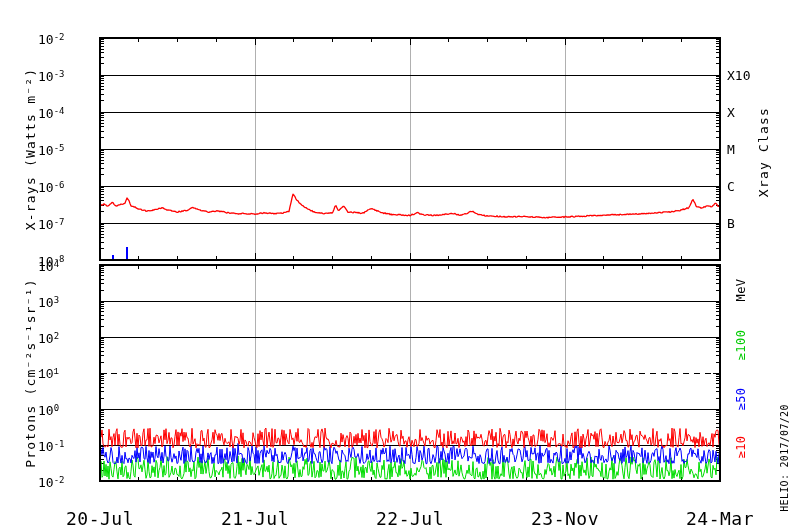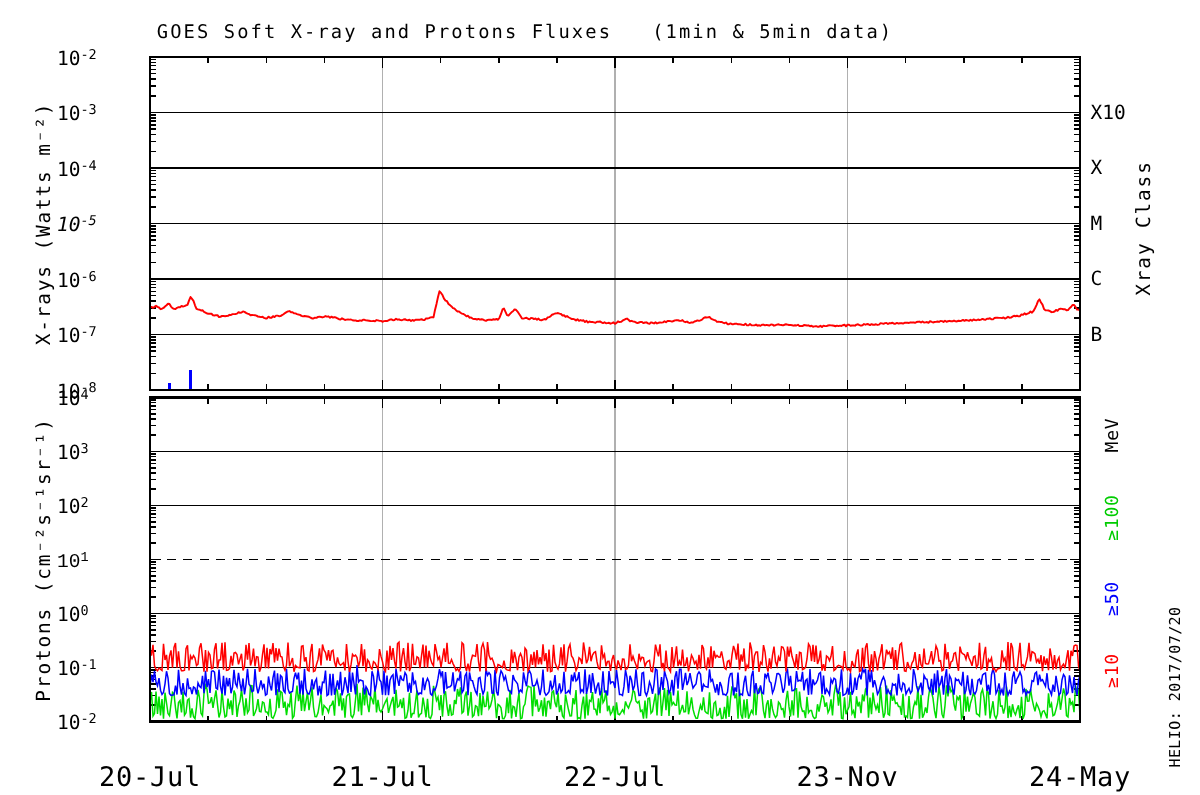--- a/index.html
+++ b/index.html
@@ -334,50 +334,49 @@
       <path d="M100 468.3L101 461.3L102 477.3L103 475.6L104 461.0L105 476.0L106 464.4L107 476.9L108 466.0L109 479.2L110 461.8L111 468.5L112 475.7L113 477.1L114 469.3L115 461.6L116 462.6L117 471.9L118 478.9L119 468.4L120 467.1L121 475.0L122 461.2L123 476.8L124 475.2L125 466.7L126 465.8L127 478.5L128 472.3L129 477.8L130 479.1L131 471.2L132 460.0L133 465.1L134 475.5L135 477.2L136 462.2L137 457.0L138 459.5L139 468.8L140 468.4L141 464.8L142 471.9L143 465.8L144 460.2L145 469.7L146 478.3L147 474.8L148 459.8L149 471.3L150 477.9L151 477.2L152 465.7L153 472.7L154 466.9L155 476.7L156 460.3L157 463.1L158 477.9L159 470.5L160 467.4L161 459.7L162 468.2L163 477.1L164 465.5L165 475.2L166 473.4L167 457.1L168 457.2L169 477.3L170 475.2L171 472.3L172 466.0L173 474.3L174 474.5L175 468.0L176 468.6L177 474.6L178 474.7L179 476.5L180 465.8L181 478.0L182 478.9L183 476.7L184 473.4L185 459.6L186 472.1L187 460.9L188 461.7L189 471.9L190 467.8L191 476.7L192 469.6L193 470.9L194 461.6L195 478.8L196 477.3L197 466.3L198 457.1L199 467.5L200 461.3L201 474.0L202 460.6L203 474.1L204 467.6L205 461.6L206 473.4L207 467.0L208 458.2L209 471.5L210 477.7L211 477.8L212 475.2L213 469.1L214 463.1L215 476.9L216 470.3L217 471.5L218 472.5L219 474.9L220 470.6L221 470.0L222 467.1L223 477.2L224 458.6L225 460.8L226 470.7L227 462.2L228 473.6L229 465.6L230 478.4L231 464.3L232 463.0L233 462.7L234 477.2L235 478.4L236 475.8L237 466.5L238 455.9L239 474.3L240 461.9L241 476.8L242 458.4L243 470.3L244 458.9L245 469.1L246 474.8L247 464.3L248 466.0L249 469.6L250 457.4L251 474.9L252 466.5L253 473.3L254 474.7L255 472.7L256 470.0L257 467.8L258 465.9L259 475.3L260 471.1L261 467.5L262 464.6L263 477.1L264 459.9L265 471.4L266 470.7L267 466.3L268 472.1L269 465.2L270 478.9L271 478.3L272 473.5L273 461.8L274 478.5L275 475.6L276 475.6L277 467.6L278 460.3L279 478.3L280 476.2L281 475.5L282 465.1L283 471.0L284 478.2L285 465.9L286 478.1L287 479.0L288 476.2L289 457.2L290 461.7L291 467.0L292 464.7L293 473.5L294 463.3L295 477.8L296 463.6L297 460.8L298 470.9L299 477.2L300 469.5L301 476.7L302 476.2L303 466.7L304 469.4L305 459.3L306 464.4L307 458.2L308 475.4L309 474.5L310 464.0L311 461.0L312 477.1L313 470.6L314 461.3L315 477.8L316 476.7L317 470.5L318 471.1L319 477.5L320 462.0L321 476.8L322 463.9L323 471.1L324 470.8L325 461.1L326 472.4L327 470.6L328 466.6L329 459.9L330 466.8L331 478.8L332 469.6L333 470.4L334 471.9L335 479.1L336 479.2L337 477.1L338 465.0L339 475.5L340 459.9L341 478.9L342 470.9L343 471.5L344 478.0L345 468.4L346 461.9L347 479.2L348 478.7L349 471.1L350 469.4L351 461.4L352 457.4L353 457.9L354 458.2L355 477.5L356 457.1L357 471.0L358 466.2L359 474.5L360 471.8L361 466.8L362 477.5L363 465.0L364 477.8L365 467.7L366 467.4L367 472.8L368 461.6L369 460.7L370 468.5L371 471.5L372 461.7L373 474.8L374 470.0L375 477.3L376 478.6L377 463.0L378 468.4L379 473.2L380 477.3L381 477.2L382 465.4L383 469.6L384 460.1L385 479.2L386 478.4L387 479.2L388 470.2L389 464.4L390 479.2L391 462.1L392 476.9L393 466.9L394 467.6L395 461.4L396 472.7L397 472.8L398 476.9L399 465.5L400 475.4L401 458.6L402 468.4L403 466.6L404 460.2L405 474.2L406 470.5L407 476.3L408 474.7L409 470.6L410 479.1L411 468.2L412 476.0L413 476.5L414 474.9L415 473.2L416 475.3L417 467.6L418 470.5L419 472.0L420 469.0L421 466.7L422 460.3L423 461.3L424 467.5L425 468.6L426 467.6L427 474.2L428 473.4L429 479.1L430 467.0L431 478.9L432 465.7L433 465.4L434 475.5L435 474.3L436 467.9L437 462.4L438 476.9L439 460.4L440 458.3L441 477.3L442 468.0L443 458.7L444 473.5L445 459.9L446 477.3L447 461.2L448 469.9L449 468.3L450 470.1L451 470.2L452 460.4L453 476.4L454 473.3L455 469.9L456 474.6L457 474.4L458 460.8L459 476.2L460 470.9L461 464.9L462 472.8L463 476.5L464 478.9L465 478.9L466 474.3L467 470.1L468 473.5L469 464.9L470 474.1L471 475.2L472 475.7L473 461.6L474 478.1L475 478.9L476 468.9L477 467.8L478 477.0L479 476.5L480 471.9L481 479.1L482 478.8L483 471.2L484 479.1L485 463.8L486 478.0L487 465.9L488 457.6L489 460.3L490 465.5L491 462.2L492 479.2L493 459.7L494 476.4L495 479.2L496 466.4L497 478.4L498 466.0L499 479.1L500 476.4L501 473.7L502 475.6L503 457.1L504 476.8L505 462.6L506 459.2L507 458.4L508 463.8L509 473.9L510 478.7L511 469.7L512 466.8L513 478.7L514 466.1L515 472.6L516 476.4L517 478.3L518 476.9L519 468.1L520 469.3L521 472.9L522 472.4L523 478.5L524 467.0L525 460.6L526 471.1L527 477.7L528 466.9L529 476.9L530 459.3L531 459.2L532 478.4L533 461.0L534 470.9L535 474.2L536 474.0L537 478.7L538 464.5L539 475.1L540 473.7L541 473.7L542 477.6L543 479.0L544 478.4L545 469.5L546 474.4L547 468.5L548 463.4L549 464.6L550 471.2L551 468.3L552 475.1L553 472.8L554 466.2L555 477.0L556 463.1L557 457.2L558 459.8L559 470.5L560 461.3L561 478.8L562 479.1L563 464.9L564 476.2L565 473.4L566 471.2L567 461.2L568 475.7L569 473.8L570 478.8L571 464.2L572 471.0L573 467.9L574 475.5L575 463.0L576 467.6L577 459.6L578 458.2L579 478.5L580 465.1L581 476.1L582 461.7L583 469.1L584 472.8L585 469.9L586 475.3L587 458.1L588 470.0L589 478.5L590 475.3L591 457.0L592 476.0L593 476.7L594 460.1L595 467.2L596 464.2L597 468.9L598 468.5L599 471.0L600 471.0L601 476.6L602 462.6L603 477.8L604 477.3L605 478.3L606 464.1L607 479.0L608 478.7L609 471.3L610 467.8L611 470.1L612 457.5L613 479.2L614 463.2L615 478.5L616 476.2L617 471.6L618 475.3L619 464.8L620 458.0L621 461.2L622 465.6L623 473.8L624 478.8L625 467.7L626 457.8L627 465.0L628 476.1L629 478.7L630 470.4L631 456.9L632 464.3L633 457.1L634 461.2L635 459.8L636 469.4L637 473.7L638 464.6L639 466.3L640 463.5L641 479.1L642 477.0L643 457.8L644 474.5L645 464.4L646 474.4L647 468.8L648 465.6L649 461.8L650 465.1L651 475.8L652 476.4L653 477.5L654 462.2L655 459.7L656 465.2L657 476.9L658 460.3L659 462.0L660 479.0L661 473.3L662 467.5L663 476.9L664 479.0L665 476.1L666 460.0L667 470.8L668 470.6L669 475.8L670 471.4L671 457.7L672 478.7L673 470.5L674 478.1L675 469.5L676 474.5L677 476.5L678 472.9L679 470.2L680 478.7L681 464.5L682 479.1L683 476.4L684 459.3L685 467.5L686 467.4L687 459.4L688 465.7L689 470.4L690 474.2L691 469.0L692 471.0L693 473.6L694 477.8L695 474.3L696 473.8L697 476.1L698 478.9L699 462.2L700 471.7L701 469.2L702 477.1L703 476.5L704 472.9L705 469.0L706 462.2L707 473.2L708 466.0L709 458.9L710 462.8L711 477.1L712 478.0L713 465.3L714 469.6L715 468.1L716 474.8L717 457.0L718 462.5L719 459.4L720 478.2" fill="none" stroke="#00dd00" stroke-width="1"></path>
       <path d="M100 458.3L101 449.7L102 454.8L103 447.4L104 454.7L105 457.2L106 452.1L107 460.1L108 463.0L109 461.6L110 455.9L111 447.5L112 451.9L113 462.4L114 463.6L115 463.3L116 463.2L117 457.1L118 463.0L119 446.6L120 457.4L121 463.1L122 455.4L123 462.3L124 463.6L125 452.2L126 459.0L127 458.6L128 462.8L129 458.0L130 458.7L131 463.0L132 455.3L133 457.6L134 458.5L135 450.6L136 462.1L137 447.2L138 458.2L139 452.8L140 462.0L141 447.5L142 447.2L143 448.1L144 458.7L145 459.4L146 446.4L147 457.8L148 462.4L149 450.5L150 463.6L151 451.8L152 457.5L153 452.1L154 462.2L155 458.2L156 446.5L157 455.7L158 457.8L159 448.6L160 455.6L161 460.8L162 452.3L163 463.0L164 456.2L165 445.8L166 456.2L167 457.5L168 461.1L169 460.5L170 446.0L171 457.5L172 462.2L173 458.2L174 453.6L175 458.6L176 455.9L177 463.5L178 462.8L179 451.0L180 456.8L181 460.3L182 451.7L183 447.1L184 463.5L185 448.8L186 461.5L187 450.3L188 451.4L189 460.3L190 461.7L191 445.9L192 459.3L193 462.0L194 461.3L195 461.0L196 452.2L197 448.4L198 452.9L199 448.4L200 462.4L201 453.8L202 463.1L203 445.9L204 459.2L205 462.2L206 462.8L207 460.0L208 452.9L209 459.6L210 454.5L211 452.6L212 463.6L213 457.3L214 463.1L215 454.8L216 455.0L217 447.1L218 463.7L219 462.9L220 449.2L221 463.7L222 449.2L223 463.2L224 458.5L225 453.6L226 459.8L227 447.8L228 463.6L229 459.6L230 451.5L231 456.9L232 462.1L233 446.3L234 461.3L235 448.4L236 455.8L237 463.0L238 443.4L239 454.6L240 453.3L241 453.7L242 454.1L243 463.0L244 457.8L245 459.6L246 462.8L247 463.6L248 447.5L249 450.9L250 461.1L251 455.9L252 446.0L253 453.1L254 454.5L255 463.2L256 447.0L257 463.5L258 450.4L259 463.4L260 453.5L261 450.9L262 449.8L263 462.6L264 445.9L265 452.4L266 457.2L267 450.3L268 453.2L269 453.6L270 448.4L271 450.2L272 461.2L273 455.3L274 461.9L275 448.2L276 455.8L277 454.3L278 460.7L279 463.0L280 462.0L281 462.4L282 451.7L283 460.1L284 454.9L285 452.3L286 454.6L287 462.6L288 463.5L289 459.3L290 460.1L291 457.2L292 452.3L293 446.1L294 450.7L295 447.5L296 462.4L297 448.1L298 458.7L299 458.0L300 457.8L301 456.7L302 448.2L303 460.9L304 456.2L305 452.5L306 453.4L307 447.6L308 461.7L309 460.1L310 450.6L311 448.7L312 463.5L313 448.2L314 453.6L315 453.8L316 457.7L317 460.9L318 462.9L319 452.2L320 451.6L321 458.6L322 462.8L323 460.0L324 445.9L325 450.2L326 448.4L327 449.8L328 462.1L329 462.2L330 446.6L331 461.1L332 463.7L333 451.9L334 447.2L335 449.0L336 453.4L337 450.9L338 455.8L339 460.3L340 461.0L341 462.2L342 450.0L343 453.2L344 454.4L345 455.8L346 461.7L347 460.1L348 461.4L349 448.2L350 453.5L351 457.5L352 448.9L353 447.2L354 449.5L355 457.1L356 457.1L357 456.7L358 453.5L359 457.9L360 463.4L361 458.0L362 446.4L363 461.3L364 463.5L365 462.5L366 461.1L367 453.8L368 459.5L369 457.0L370 450.0L371 463.0L372 460.5L373 455.6L374 461.5L375 459.8L376 447.9L377 462.1L378 461.8L379 460.4L380 462.1L381 449.8L382 454.2L383 448.2L384 454.0L385 453.0L386 448.1L387 461.5L388 459.8L389 461.4L390 446.2L391 462.6L392 457.9L393 449.7L394 462.0L395 448.7L396 455.7L397 462.4L398 457.7L399 455.0L400 463.6L401 460.1L402 447.5L403 461.3L404 460.9L405 463.6L406 447.4L407 455.6L408 454.5L409 454.8L410 458.7L411 446.7L412 454.4L413 463.0L414 463.0L415 463.7L416 457.6L417 446.7L418 451.5L419 462.0L420 450.5L421 453.2L422 460.1L423 457.2L424 446.2L425 456.2L426 463.7L427 463.6L428 448.8L429 448.3L430 461.4L431 463.7L432 460.5L433 454.6L434 457.4L435 462.6L436 456.4L437 445.9L438 446.7L439 463.3L440 460.4L441 451.4L442 460.0L443 447.4L444 451.0L445 454.2L446 462.2L447 460.1L448 453.2L449 463.7L450 451.3L451 447.5L452 459.1L453 446.2L454 446.2L455 459.9L456 454.7L457 448.6L458 456.7L459 454.0L460 448.8L461 454.2L462 458.7L463 457.2L464 456.0L465 449.6L466 448.0L467 449.5L468 461.1L469 456.2L470 457.6L471 457.8L472 458.1L473 446.2L474 454.2L475 453.1L476 457.4L477 461.7L478 456.1L479 463.5L480 454.7L481 457.4L482 462.9L483 462.8L484 463.6L485 461.4L486 452.2L487 449.1L488 448.9L489 463.6L490 458.3L491 461.4L492 448.4L493 463.5L494 462.6L495 463.4L496 455.0L497 450.5L498 460.1L499 463.5L500 463.7L501 450.7L502 447.1L503 462.2L504 455.4L505 462.4L506 461.8L507 457.0L508 461.8L509 462.5L510 449.1L511 451.7L512 448.4L513 454.3L514 455.3L515 462.0L516 459.5L517 454.9L518 449.1L519 449.0L520 450.1L521 455.7L522 461.8L523 458.8L524 448.4L525 446.5L526 457.1L527 450.5L528 460.5L529 460.4L530 459.3L531 447.4L532 454.1L533 453.5L534 453.9L535 447.9L536 460.3L537 453.8L538 452.8L539 463.3L540 446.0L541 462.9L542 452.9L543 456.3L544 455.4L545 453.3L546 449.1L547 448.3L548 462.7L549 450.4L550 462.9L551 459.3L552 461.0L553 463.1L554 453.0L555 455.3L556 452.1L557 452.9L558 461.1L559 462.1L560 456.7L561 446.2L562 463.6L563 463.1L564 462.4L565 458.4L566 463.2L567 448.5L568 463.2L569 460.5L570 451.8L571 460.0L572 452.4L573 449.7L574 452.9L575 446.0L576 448.1L577 445.8L578 463.6L579 446.6L580 454.8L581 446.7L582 458.3L583 453.4L584 457.2L585 462.8L586 460.9L587 456.8L588 453.4L589 451.3L590 454.0L591 462.8L592 459.8L593 462.2L594 463.2L595 455.9L596 456.9L597 456.1L598 463.6L599 449.2L600 458.3L601 460.4L602 455.3L603 456.3L604 462.7L605 460.5L606 458.9L607 462.2L608 460.6L609 446.1L610 450.1L611 457.3L612 460.8L613 458.3L614 455.1L615 463.4L616 450.3L617 452.4L618 452.9L619 458.6L620 460.5L621 452.6L622 463.3L623 449.1L624 461.6L625 446.9L626 457.6L627 455.7L628 450.6L629 463.1L630 451.9L631 446.1L632 462.3L633 450.4L634 452.5L635 458.9L636 463.2L637 452.4L638 453.7L639 453.1L640 455.6L641 456.7L642 447.9L643 462.8L644 460.1L645 450.2L646 459.4L647 463.4L648 452.6L649 461.4L650 462.7L651 460.3L652 453.5L653 452.7L654 456.4L655 450.1L656 449.1L657 448.7L658 460.6L659 456.5L660 463.2L661 449.8L662 445.9L663 449.7L664 462.3L665 460.2L666 455.6L667 462.2L668 459.7L669 463.7L670 448.4L671 459.3L672 463.4L673 460.7L674 463.2L675 451.5L676 447.7L677 455.9L678 452.5L679 450.8L680 448.0L681 450.8L682 461.4L683 459.5L684 463.4L685 460.9L686 461.9L687 460.5L688 453.7L689 454.2L690 449.0L691 448.1L692 456.7L693 449.8L694 453.9L695 453.1L696 455.4L697 457.5L698 448.8L699 458.8L700 460.6L701 463.2L702 456.4L703 461.3L704 450.5L705 457.1L706 463.3L707 461.9L708 453.2L709 449.7L710 451.2L711 463.0L712 461.8L713 450.2L714 456.3L715 462.0L716 451.3L717 458.9L718 463.5L719 453.8L720 450.2" fill="none" stroke="#0000ff" stroke-width="1"></path>
       <path d="M100 432.6L101 437.1L102 429.9L103 443.9L104 446.2L105 447.2L106 445.4L107 446.1L108 447.0L109 429.2L110 440.0L111 436.6L112 446.6L113 437.4L114 433.6L115 445.2L116 431.6L117 428.7L118 445.1L119 434.2L120 444.3L121 447.2L122 447.1L123 446.8L124 432.4L125 430.2L126 446.9L127 437.2L128 439.2L129 437.1L130 438.7L131 443.7L132 442.7L133 431.9L134 428.9L135 438.1L136 447.8L137 433.3L138 447.8L139 435.0L140 436.7L141 445.8L142 445.3L143 432.8L144 428.8L145 445.6L146 440.0L147 439.9L148 428.5L149 446.4L150 428.2L151 446.9L152 446.7L153 445.7L154 437.2L155 443.7L156 435.4L157 435.0L158 436.4L159 442.9L160 439.3L161 435.8L162 447.0L163 444.3L164 429.9L165 439.8L166 428.7L167 443.7L168 440.2L169 432.4L170 444.2L171 437.8L172 438.1L173 447.8L174 445.0L175 436.4L176 429.6L177 445.4L178 431.9L179 445.6L180 432.7L181 436.2L182 428.7L183 441.6L184 432.1L185 440.4L186 432.4L187 437.7L188 438.1L189 444.5L190 446.9L191 443.4L192 428.3L193 444.2L194 441.6L195 438.7L196 447.8L197 443.7L198 444.7L199 445.0L200 445.2L201 430.9L202 430.5L203 441.0L204 438.1L205 446.7L206 447.3L207 434.8L208 429.3L209 447.7L210 447.2L211 443.0L212 439.8L213 432.2L214 443.7L215 429.7L216 433.5L217 435.0L218 440.3L219 433.4L220 440.6L221 434.2L222 433.5L223 441.2L224 444.8L225 438.3L226 442.3L227 443.5L228 442.7L229 441.8L230 446.9L231 429.4L232 440.9L233 447.9L234 443.3L235 436.2L236 437.5L237 436.7L238 438.4L239 444.4L240 440.6L241 429.4L242 444.1L243 432.8L244 447.8L245 439.9L246 441.3L247 445.0L248 446.1L249 441.1L250 441.9L251 444.1L252 445.9L253 432.7L254 437.6L255 441.1L256 446.0L257 447.6L258 433.7L259 446.6L260 430.6L261 439.9L262 432.0L263 440.8L264 445.7L265 429.0L266 428.1L267 447.6L268 437.7L269 432.1L270 441.2L271 446.8L272 428.6L273 447.4L274 444.6L275 429.2L276 442.7L277 442.9L278 437.9L279 438.6L280 445.5L281 437.2L282 429.7L283 444.8L284 430.3L285 445.1L286 433.8L287 439.4L288 442.3L289 443.9L290 429.4L291 434.3L292 439.7L293 437.9L294 444.7L295 438.7L296 432.3L297 441.3L298 428.5L299 442.1L300 442.3L301 439.7L302 442.4L303 444.4L304 447.0L305 445.8L306 447.5L307 445.1L308 428.5L309 429.5L310 443.8L311 447.3L312 442.4L313 447.7L314 440.7L315 436.8L316 437.2L317 437.5L318 429.4L319 441.0L320 447.6L321 431.7L322 428.9L323 433.2L324 447.4L325 428.1L326 436.9L327 439.5L328 438.8L329 441.3L330 444.8L331 447.8L332 443.1L333 443.5L334 444.2L335 445.1L336 440.4L337 445.7L338 446.6L339 446.8L340 447.0L341 433.1L342 442.1L343 434.6L344 439.5L345 446.8L346 437.9L347 435.6L348 438.3L349 447.5L350 432.1L351 433.5L352 447.3L353 445.4L354 436.3L355 443.3L356 434.5L357 444.9L358 433.4L359 442.9L360 438.1L361 442.9L362 429.5L363 440.8L364 435.4L365 447.8L366 433.1L367 447.8L368 447.4L369 429.9L370 441.5L371 444.5L372 446.1L373 442.6L374 431.6L375 443.6L376 429.5L377 447.8L378 441.3L379 432.2L380 429.7L381 437.3L382 438.8L383 441.8L384 447.1L385 444.9L386 438.5L387 439.5L388 442.6L389 428.3L390 434.8L391 442.2L392 439.5L393 431.2L394 440.8L395 436.7L396 435.1L397 434.5L398 441.3L399 445.5L400 446.1L401 430.2L402 438.5L403 436.2L404 444.2L405 441.0L406 440.9L407 447.2L408 439.7L409 436.7L410 443.2L411 446.5L412 440.3L413 443.4L414 446.7L415 439.4L416 439.5L417 446.2L418 445.9L419 443.5L420 429.5L421 440.8L422 437.5L423 440.6L424 443.4L425 446.1L426 435.8L427 440.3L428 438.2L429 438.6L430 444.2L431 441.7L432 440.8L433 440.3L434 447.3L435 447.8L436 440.7L437 429.7L438 434.1L439 437.6L440 429.5L441 445.5L442 442.0L443 447.5L444 433.7L445 444.9L446 446.0L447 447.9L448 431.3L449 445.1L450 438.5L451 430.9L452 444.1L453 440.8L454 443.7L455 433.0L456 443.9L457 443.5L458 438.3L459 447.6L460 442.8L461 436.8L462 438.8L463 442.4L464 440.8L465 446.4L466 436.6L467 445.8L468 430.0L469 432.3L470 444.2L471 446.0L472 438.2L473 445.1L474 430.9L475 445.1L476 433.8L477 438.3L478 436.9L479 438.0L480 438.1L481 434.3L482 439.2L483 445.2L484 446.2L485 441.0L486 440.3L487 445.5L488 436.7L489 430.6L490 433.7L491 439.8L492 429.1L493 446.5L494 436.3L495 441.1L496 432.3L497 447.4L498 443.5L499 445.6L500 428.3L501 432.8L502 446.6L503 437.1L504 434.6L505 434.6L506 447.9L507 441.5L508 442.8L509 430.1L510 434.5L511 443.6L512 447.7L513 438.9L514 445.7L515 436.7L516 431.1L517 441.2L518 444.0L519 438.1L520 440.7L521 431.2L522 431.5L523 434.2L524 447.6L525 431.1L526 437.7L527 431.0L528 437.5L529 440.8L530 445.2L531 436.1L532 446.5L533 434.9L534 435.2L535 446.4L536 445.9L537 444.9L538 439.3L539 429.3L540 431.0L541 440.8L542 429.8L543 441.3L544 430.4L545 442.6L546 439.9L547 433.7L548 447.1L549 442.7L550 447.2L551 437.3L552 438.1L553 440.4L554 437.5L555 430.7L556 447.0L557 446.2L558 444.4L559 443.6L560 443.9L561 444.4L562 446.3L563 434.1L564 444.3L565 446.7L566 445.8L567 447.8L568 440.7L569 443.7L570 444.6L571 436.4L572 432.9L573 447.7L574 447.1L575 431.8L576 445.7L577 431.6L578 428.8L579 442.6L580 447.8L581 436.2L582 447.8L583 434.1L584 439.0L585 447.0L586 439.0L587 435.4L588 429.5L589 446.3L590 441.0L591 433.1L592 435.9L593 434.6L594 439.3L595 431.6L596 446.6L597 433.4L598 446.6L599 437.3L600 429.8L601 428.8L602 437.9L603 447.2L604 447.5L605 441.4L606 444.5L607 445.9L608 442.0L609 440.3L610 434.7L611 443.9L612 446.7L613 436.0L614 443.2L615 444.7L616 432.3L617 442.3L618 442.7L619 442.6L620 438.8L621 434.1L622 442.9L623 437.9L624 430.6L625 433.1L626 440.7L627 440.5L628 447.2L629 446.5L630 429.2L631 439.7L632 434.7L633 445.9L634 441.3L635 440.6L636 435.7L637 435.1L638 441.9L639 447.2L640 431.1L641 435.1L642 435.9L643 436.5L644 439.5L645 434.8L646 438.7L647 440.9L648 443.9L649 438.0L650 437.4L651 444.9L652 443.1L653 428.5L654 446.0L655 445.3L656 436.5L657 431.2L658 447.3L659 439.6L660 441.1L661 438.6L662 446.3L663 445.7L664 447.8L665 446.0L666 445.7L667 445.4L668 433.6L669 440.5L670 438.7L671 446.7L672 428.1L673 447.3L674 428.7L675 431.7L676 444.4L677 446.1L678 447.1L679 437.6L680 428.5L681 444.0L682 443.2L683 445.8L684 441.8L685 437.8L686 428.6L687 440.9L688 434.5L689 435.0L690 435.9L691 441.4L692 439.6L693 442.5L694 436.7L695 447.5L696 437.6L697 443.2L698 438.9L699 446.8L700 432.3L701 438.1L702 446.4L703 436.7L704 446.0L705 440.3L706 438.2L707 446.5L708 444.1L709 442.7L710 445.5L711 439.3L712 433.5L713 447.1L714 433.8L715 437.3L716 430.7L717 430.0L718 430.3L719 443.9L720 447.6" fill="none" stroke="#ff0000" stroke-width="1"></path>
       <line x1="113.175" y1="260" x2="113.175" y2="255.17765056568476" stroke="#0000ff" stroke-width="2" shape-rendering="crispEdges"></line>
       <line x1="127.125" y1="260" x2="127.125" y2="246.61607006734906" stroke="#0000ff" stroke-width="2" shape-rendering="crispEdges"></line>
       <path d="M100 204.8L101 204.6L102 205.2L103 204.6L104 203.9L105 204.6L106 205.0L107 206.1L108 205.8L109 205.3L110 204.3L111 203.5L112 202.5L113 202.7L114 204.4L115 205.4L116 205.9L117 206.0L118 205.2L119 204.8L120 204.8L121 204.0L122 204.3L123 204.1L124 203.6L125 203.2L126 200.4L127 198.0L128 199.3L129 200.6L130 203.5L131 205.9L132 206.3L133 206.4L134 207.0L135 206.8L136 207.9L137 208.4L138 209.0L139 209.2L140 209.1L141 209.2L142 210.2L143 210.3L144 210.1L145 210.1L146 211.4L147 211.2L148 210.6L149 210.6L150 210.8L151 210.7L152 210.6L153 209.9L154 210.0L155 209.4L156 209.4L157 209.3L158 209.1L159 208.2L160 208.5L161 208.4L162 207.6L163 207.9L164 208.6L165 209.1L166 209.4L167 210.2L168 210.0L169 210.1L170 210.2L171 210.4L172 211.1L173 211.2L174 211.4L175 211.2L176 211.9L177 212.3L178 212.3L179 211.1L180 211.8L181 211.8L182 210.8L183 211.4L184 210.4L185 210.4L186 210.8L187 210.7L188 210.1L189 209.5L190 208.7L191 208.1L192 207.6L193 207.4L194 208.2L195 208.1L196 208.9L197 208.9L198 209.4L199 209.7L200 209.9L201 210.6L202 210.9L203 210.7L204 210.8L205 211.0L206 211.2L207 211.7L208 212.3L209 212.3L210 211.8L211 211.9L212 211.3L213 211.1L214 211.3L215 211.6L216 211.2L217 210.7L218 211.1L219 210.9L220 211.8L221 211.1L222 211.7L223 211.4L224 211.7L225 212.2L226 212.8L227 213.0L228 212.2L229 212.8L230 213.3L231 213.1L232 213.0L233 213.1L234 213.0L235 213.5L236 213.7L237 213.6L238 214.0L239 214.0L240 213.6L241 213.9L242 213.2L243 213.2L244 213.6L245 213.7L246 213.8L247 214.0L248 214.1L249 213.9L250 214.2L251 213.4L252 213.6L253 213.9L254 213.9L255 214.5L256 214.1L257 214.0L258 214.0L259 213.6L260 213.0L261 212.9L262 213.5L263 213.3L264 212.5L265 213.1L266 212.9L267 213.4L268 213.5L269 213.0L270 212.8L271 213.4L272 213.5L273 213.2L274 214.0L275 213.3L276 213.9L277 213.1L278 213.1L279 213.1L280 213.1L281 212.8L282 213.3L283 213.4L284 212.3L285 212.3L286 212.1L287 211.6L288 211.5L289 211.6L290 206.6L291 202.6L292 198.0L293 194.2L294 195.3L295 196.7L296 199.1L297 200.4L298 200.8L299 202.7L300 203.4L301 204.3L302 205.4L303 205.7L304 206.8L305 207.6L306 207.6L307 208.5L308 209.1L309 209.3L310 210.0L311 210.9L312 210.5L313 211.8L314 211.6L315 212.4L316 212.7L317 212.7L318 213.0L319 212.6L320 213.1L321 212.8L322 213.0L323 213.6L324 213.9L325 213.3L326 213.1L327 213.1L328 213.3L329 212.8L330 213.1L331 212.6L332 213.2L333 211.8L334 209.3L335 206.3L336 205.7L337 207.9L338 210.1L339 210.4L340 209.3L341 208.2L342 207.5L343 206.3L344 206.5L345 207.7L346 209.2L347 210.7L348 212.3L349 212.4L350 212.1L351 211.8L352 212.5L353 212.9L354 212.0L355 212.1L356 212.7L357 212.3L358 213.1L359 212.4L360 213.4L361 213.5L362 213.1L363 212.7L364 213.0L365 211.7L366 211.4L367 210.9L368 209.8L369 209.5L370 209.0L371 208.9L372 208.7L373 209.1L374 209.3L375 210.3L376 210.2L377 211.2L378 210.7L379 211.5L380 212.0L381 212.6L382 212.6L383 212.9L384 213.6L385 212.8L386 213.9L387 213.4L388 213.8L389 213.5L390 214.7L391 213.9L392 215.0L393 214.3L394 214.7L395 214.7L396 214.9L397 215.2L398 214.5L399 214.5L400 214.3L401 214.9L402 215.4L403 214.9L404 215.5L405 215.4L406 215.2L407 215.8L408 215.4L409 214.9L410 215.9L411 215.3L412 214.2L413 214.7L414 214.6L415 213.8L416 213.2L417 212.7L418 212.4L419 213.2L420 214.2L421 213.9L422 214.3L423 214.4L424 215.0L425 215.4L426 215.0L427 214.6L428 214.7L429 215.4L430 215.0L431 214.9L432 215.6L433 215.9L434 214.9L435 215.2L436 215.6L437 214.8L438 215.6L439 215.2L440 215.0L441 215.1L442 214.9L443 214.2L444 214.8L445 214.0L446 214.0L447 214.1L448 214.4L449 214.0L450 213.6L451 213.4L452 213.5L453 213.8L454 213.9L455 213.4L456 214.4L457 214.8L458 214.4L459 215.1L460 215.3L461 214.9L462 215.0L463 214.3L464 214.0L465 213.6L466 213.9L467 213.6L468 213.1L469 212.1L470 211.5L471 211.7L472 211.6L473 211.3L474 212.4L475 212.9L476 213.3L477 213.6L478 214.6L479 214.5L480 214.6L481 214.6L482 215.1L483 215.5L484 215.0L485 216.1L486 216.1L487 215.6L488 216.1L489 216.1L490 215.8L491 215.8L492 216.2L493 216.1L494 216.3L495 216.6L496 216.7L497 215.8L498 216.9L499 216.9L500 216.0L501 216.8L502 216.9L503 216.9L504 216.4L505 217.1L506 216.8L507 217.2L508 216.5L509 216.4L510 216.9L511 216.6L512 216.8L513 217.0L514 216.3L515 216.4L516 217.1L517 216.8L518 216.4L519 216.2L520 216.6L521 216.7L522 216.9L523 216.5L524 216.2L525 216.4L526 216.7L527 216.6L528 216.8L529 217.1L530 216.8L531 217.0L532 216.5L533 217.4L534 217.3L535 217.4L536 216.7L537 216.8L538 217.0L539 216.9L540 217.5L541 217.2L542 217.8L543 217.6L544 217.4L545 217.8L546 217.8L547 217.2L548 218.0L549 217.1L550 217.4L551 217.4L552 217.0L553 216.8L554 216.9L555 217.0L556 217.2L557 217.5L558 217.1L559 217.4L560 217.1L561 217.3L562 216.8L563 216.5L564 217.6L565 216.5L566 216.5L567 217.2L568 217.0L569 216.9L570 217.1L571 216.4L572 216.2L573 216.7L574 217.1L575 216.8L576 216.0L577 216.5L578 216.0L579 216.2L580 216.7L581 216.1L582 216.5L583 216.5L584 216.2L585 216.6L586 216.4L587 215.5L588 215.6L589 215.9L590 215.4L591 215.3L592 216.0L593 215.4L594 215.5L595 215.2L596 215.8L597 215.8L598 215.3L599 215.7L600 215.5L601 215.4L602 215.7L603 215.2L604 215.2L605 215.2L606 215.3L607 214.9L608 215.0L609 214.9L610 215.2L611 214.7L612 214.5L613 214.4L614 215.0L615 214.3L616 215.0L617 214.9L618 214.7L619 215.2L620 214.2L621 214.5L622 215.0L623 214.7L624 214.6L625 214.3L626 214.6L627 214.0L628 214.1L629 214.6L630 213.8L631 214.5L632 214.2L633 213.9L634 214.2L635 214.2L636 213.7L637 214.2L638 214.3L639 213.8L640 214.0L641 213.8L642 213.3L643 213.9L644 213.3L645 213.6L646 213.9L647 213.2L648 213.8L649 213.0L650 213.3L651 213.5L652 213.0L653 213.3L654 213.1L655 212.6L656 213.0L657 213.2L658 212.5L659 212.5L660 212.2L661 212.9L662 212.9L663 212.0L664 211.8L665 211.8L666 211.9L667 211.9L668 212.1L669 211.6L670 212.4L671 211.9L672 211.2L673 211.8L674 211.7L675 211.1L676 210.5L677 210.8L678 210.5L679 210.9L680 210.8L681 209.6L682 209.9L683 208.9L684 209.6L685 209.1L686 208.7L687 207.7L688 208.5L689 207.3L690 205.5L691 203.4L692 200.7L693 199.6L694 201.7L695 203.1L696 206.0L697 206.9L698 206.9L699 207.0L700 207.4L701 208.1L702 208.0L703 207.7L704 206.6L705 207.2L706 206.1L707 205.8L708 205.9L709 206.2L710 206.1L711 206.9L712 206.7L713 205.5L714 204.7L715 203.3L716 203.3L717 204.6L718 206.4L719 206.4L720 206.9" fill="none" stroke="#ff0000" stroke-width="1.3" stroke-linejoin="round"></path>
       <rect x="100" y="38" width="620" height="222" fill="none" stroke="#000000" stroke-width="1.5" shape-rendering="crispEdges"></rect>
       <rect x="100" y="265" width="620" height="216" fill="none" stroke="#000000" stroke-width="1.5" shape-rendering="crispEdges"></rect>
     </svg>
 
-  <div class="title">GOES Soft X-ray and Protons Fluxes   (1min &amp; 5min data)</div>
 
   <div class="rot axis-title" style="left:30px;top:149px;">X-rays (Watts m⁻²)</div>
   <div class="rot axis-title" style="left:30px;top:373px;">Protons (cm⁻²s⁻¹sr⁻¹)</div>
 
   <div class="rot axis-title" style="left:763px;top:152px;">Xray Class</div>
   <div class="rot legend-lbl" style="left:741px;top:290px;">MeV</div>
 
   <div id="ylabels">
       <div class="ytick" style="top: 31px;">10<span class="sup">-2</span></div>
       <div class="ytick" style="top: 68px;">10<span class="sup">-3</span></div>
       <div class="ytick" style="top: 105px;">10<span class="sup">-4</span></div>
-      <div class="ytick" style="top: 142px; font-style: italic;">10<span class="sup">-5</span></div>
+      <div class="ytick" style="top: 142px;">10<span class="sup">-5</span></div>
       <div class="ytick" style="top: 179px;">10<span class="sup">-6</span></div>
       <div class="ytick" style="top: 216px;">10<span class="sup">-7</span></div>
       <div class="ytick" style="top: 253px;">10<span class="sup">-8</span></div>
       <div class="ytick" style="top: 258px;">10<span class="sup">4</span></div>
       <div class="ytick" style="top: 294px;">10<span class="sup">3</span></div>
       <div class="ytick" style="top: 330px;">10<span class="sup">2</span></div>
       <div class="ytick" style="top: 366px; font-family: Liberation Mono, monospace;">10<span class="sup">1</span></div>
       <div class="ytick" style="top: 402px;">10<span class="sup">0</span></div>
       <div class="ytick" style="top: 438px;">10<span class="sup">-1</span></div>
       <div class="ytick" style="top: 474px;">10<span class="sup">-2</span></div>
     </div>
   <div id="xlabels">
       <div class="xtick" style="left: 100px; top: 489px;">20-Jul</div>
       <div class="xtick" style="left: 255px; top: 489px;">21-Jul</div>
       <div class="xtick" style="left: 410px; top: 489px;">22-Jul</div>
       <div class="xtick" style="left: 565px; top: 489px;">23-Nov</div>
-      <div class="xtick" style="left: 720px; top: 489px;">24-May</div>
+      <div class="xtick" style="left: 720px; top: 489px;">24-Mar</div>
     </div>
   <div id="classlabels">
       <div class="class-lbl" style="top: 69px;">X10</div>
       <div class="class-lbl" style="top: 106px;">X</div>
       <div class="class-lbl" style="top: 143px;">M</div>
       <div class="class-lbl" style="top: 180px;">C</div>
       <div class="class-lbl" style="top: 217px;">B</div>
     </div>
   <div id="legendlabels">
       <div class="rot legend-lbl" style="left: 741px; top: 345px; color: rgb(0, 204, 0);">≥100</div>

